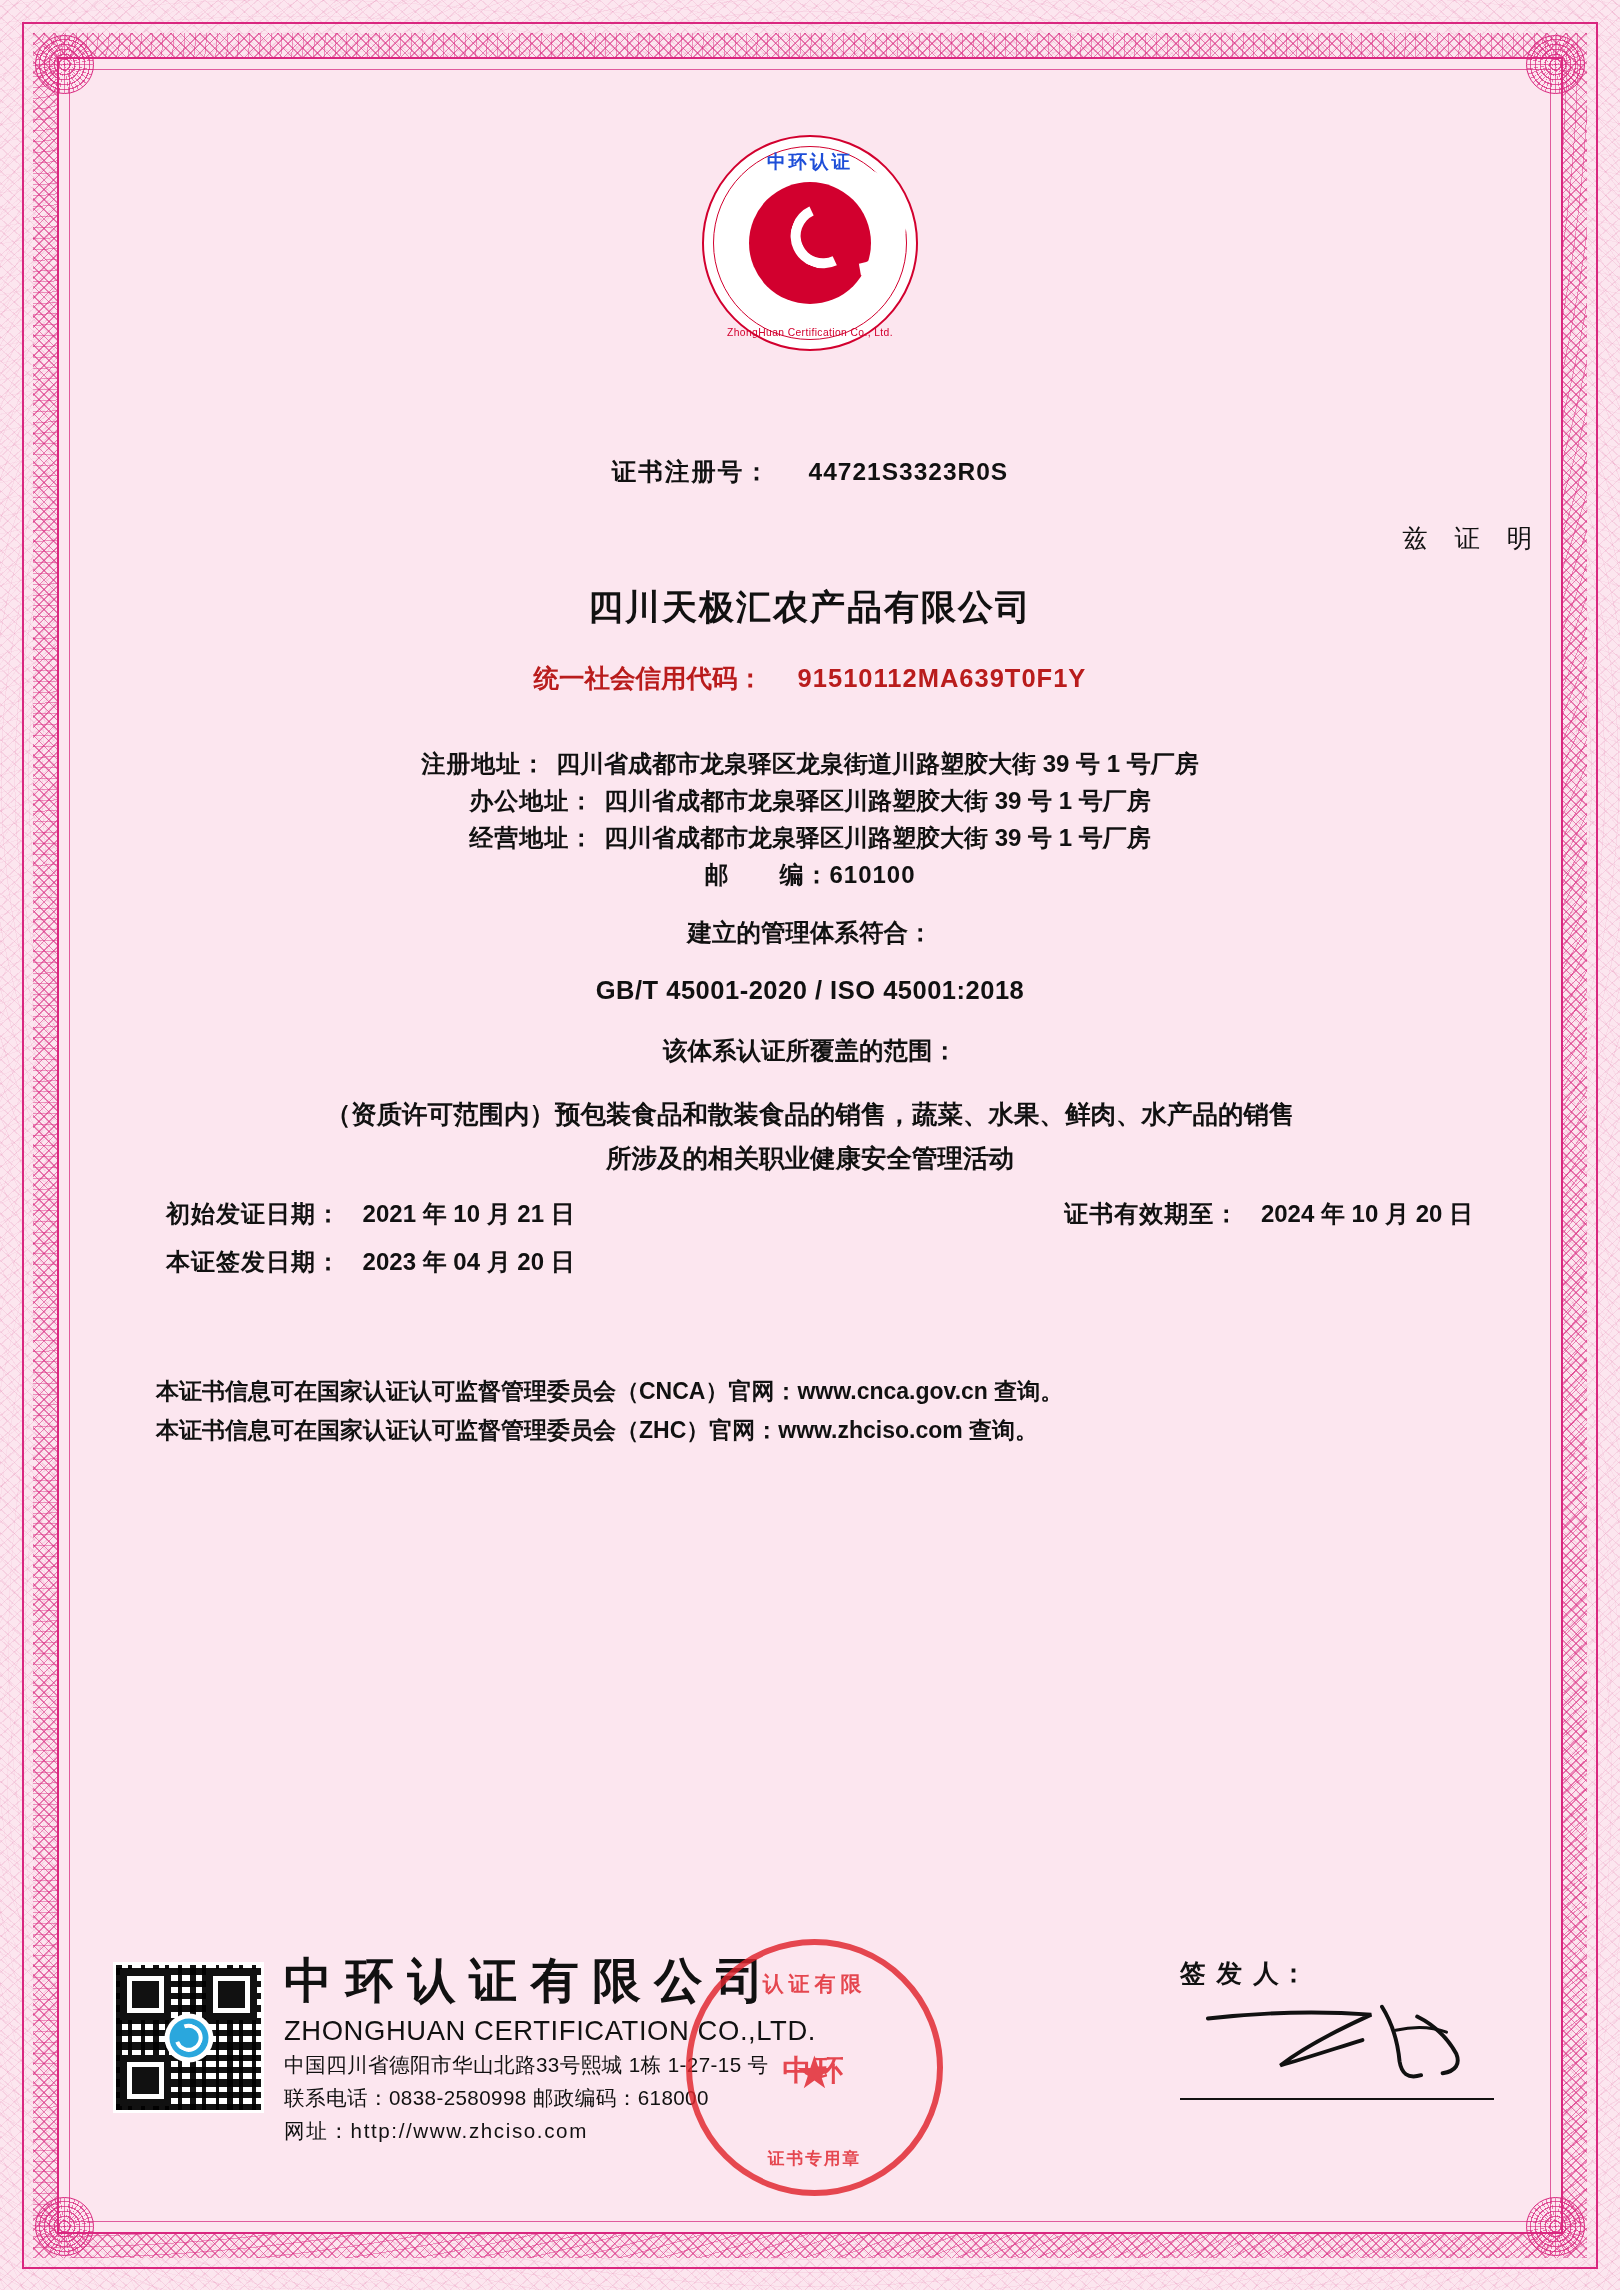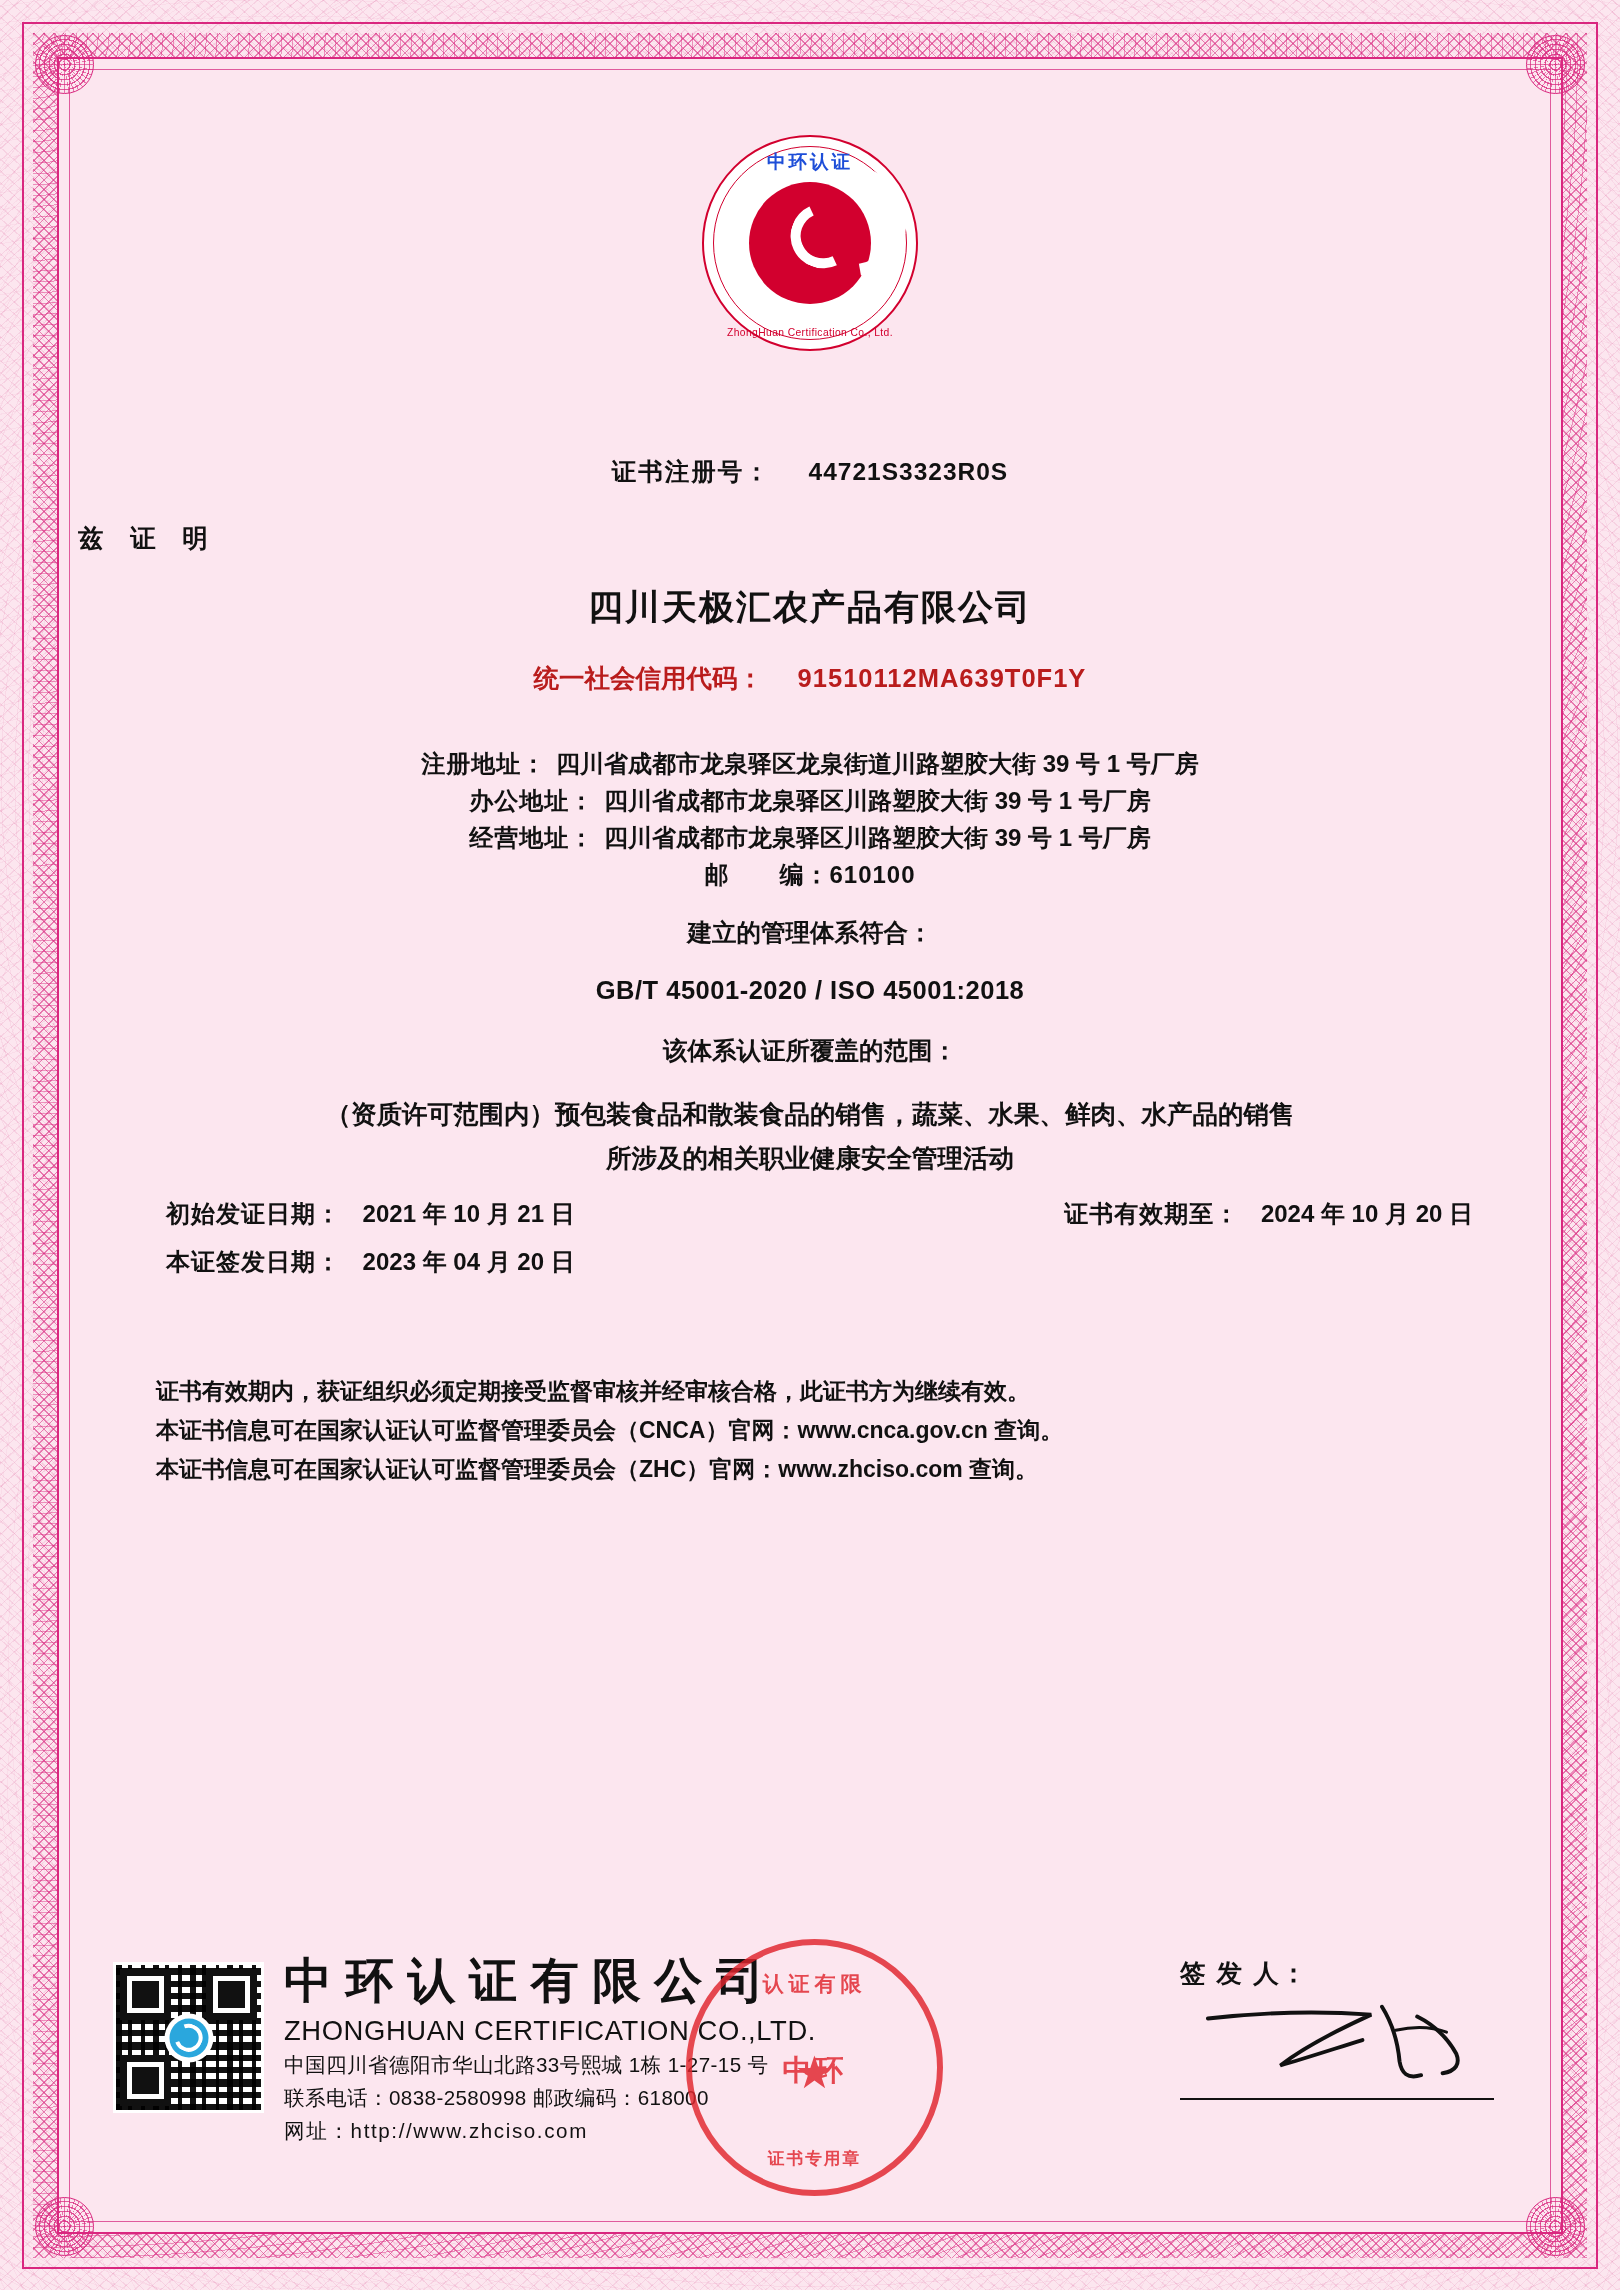--- a/index.html
+++ b/index.html
@@ -180,23 +180,23 @@
     color: #111;
     font-weight: bold;
   }
   .regno-row .lbl { letter-spacing: 2px; }
   .regno-row .val { margin-left: 31px; letter-spacing: 1px; }
 
   .hereby {
     position: absolute;
     top: 443px;
     left: 0; right: 0;
-    text-align: left;
+    text-align: right;
     font-size: 25.5px;
-    font-weight: bold;
+    font-weight: normal;
     letter-spacing: 9.8px;
     color: #111;
   }
 
   .company {
     position: absolute;
     top: 506px;
     left: 0; right: 0;
     text-align: center;
     font-size: 35px;
@@ -524,21 +524,20 @@
         </div>
       </div>
       <div class="row single">
         <div class="cell">
           <span class="lbl">本证签发日期：</span><span class="val">2023 年 04 月 20 日</span>
         </div>
       </div>
     </div>
 
     <div class="notes">
-      <div>证书有效期内，获证组织必须定期接受监督审核并经审核合格，此证书方为继续有效。</div>
       <div>本证书信息可在国家认证认可监督管理委员会（CNCA）官网：www.cnca.gov.cn 查询。</div>
       <div>本证书信息可在国家认证认可监督管理委员会（ZHC）官网：www.zhciso.com 查询。</div>
     </div>
 
     <div class="footer">
 
       <div class="qr">
         <div class="finder tl"></div>
         <div class="finder tr"></div>
         <div class="finder bl"></div>

